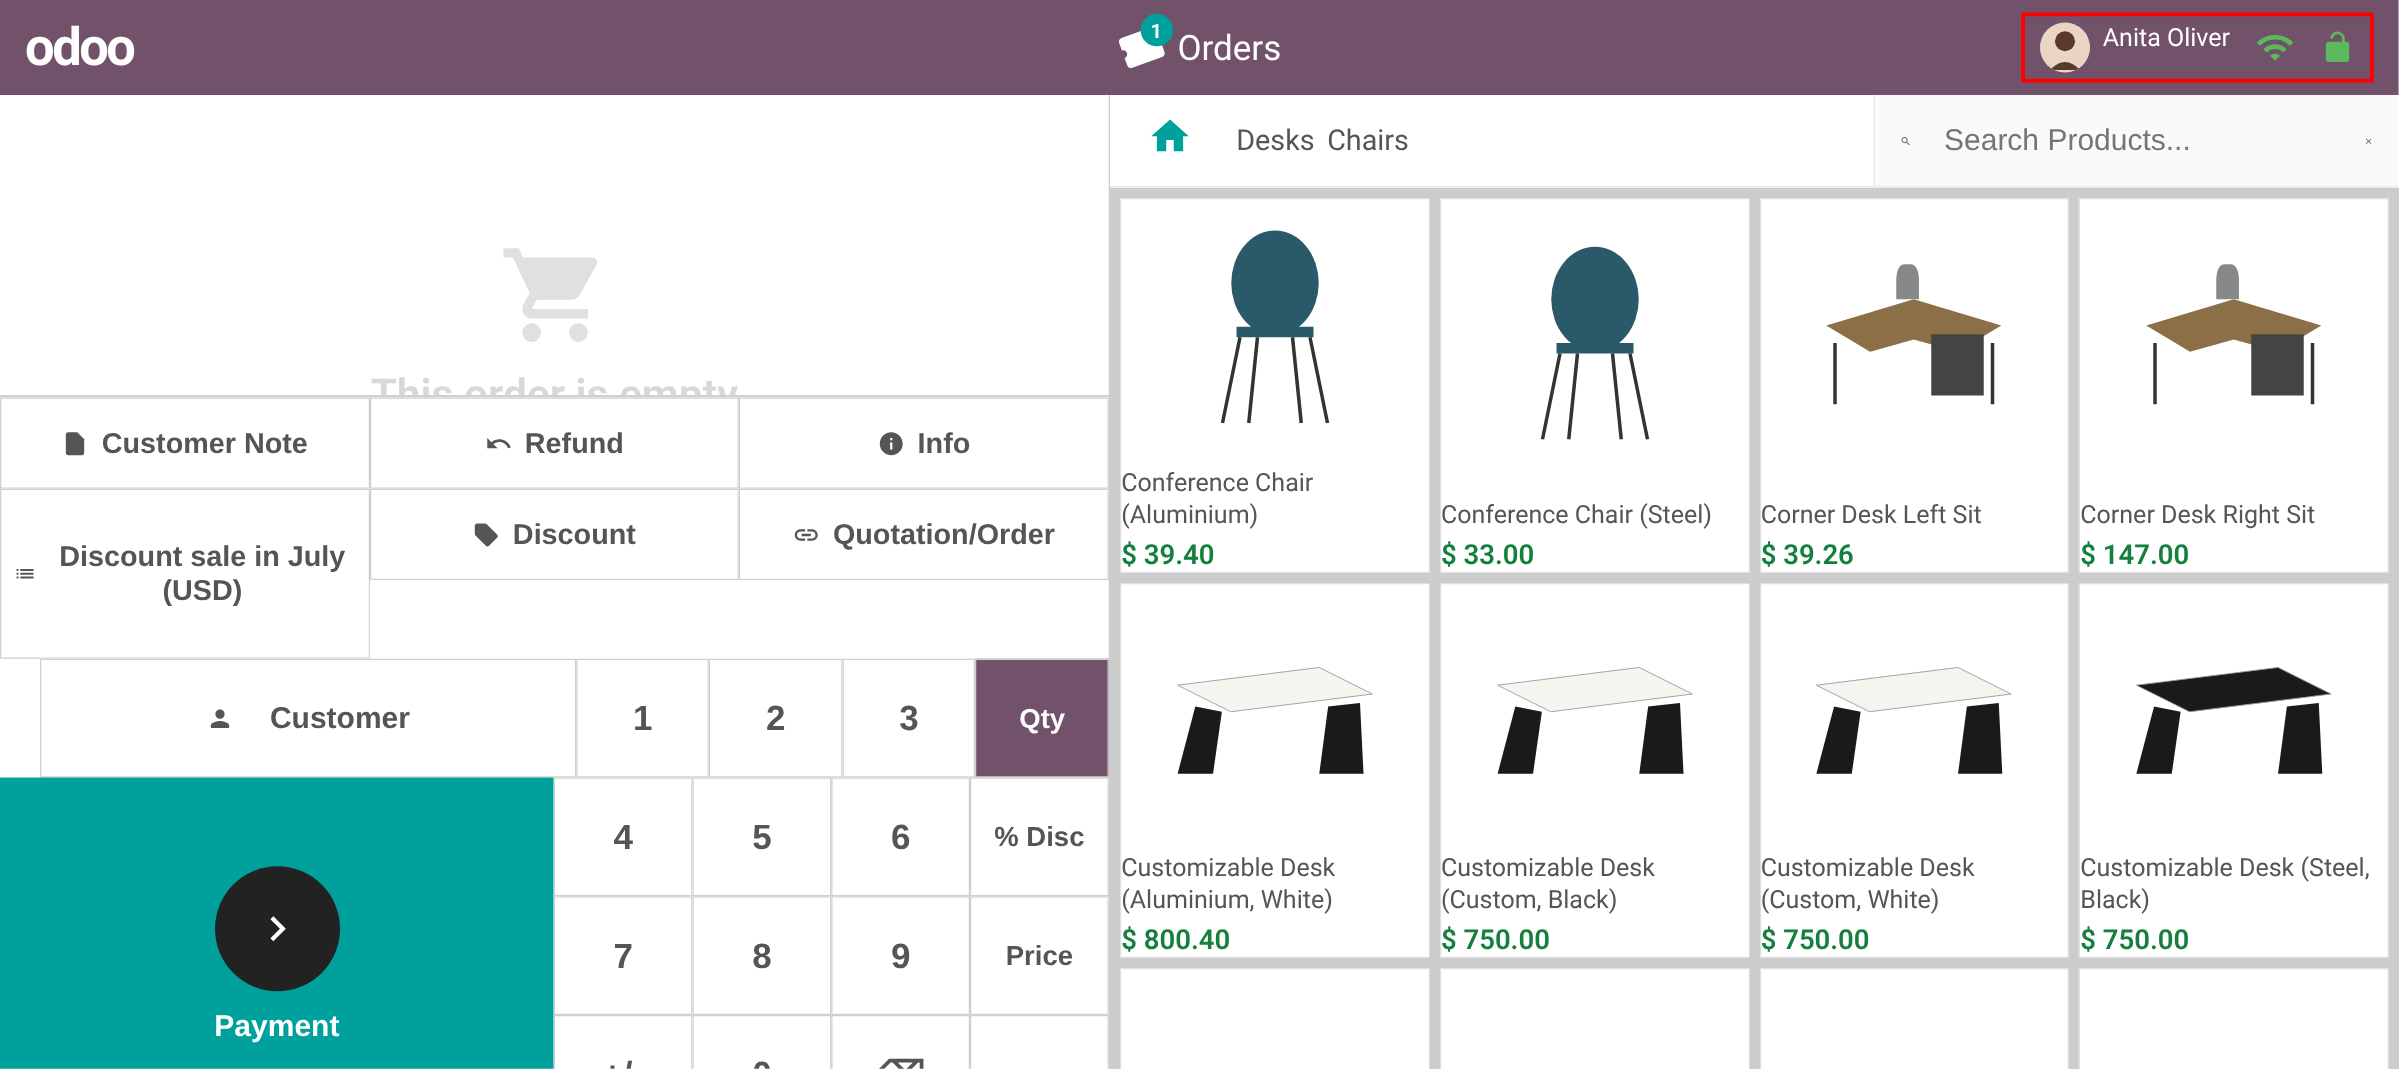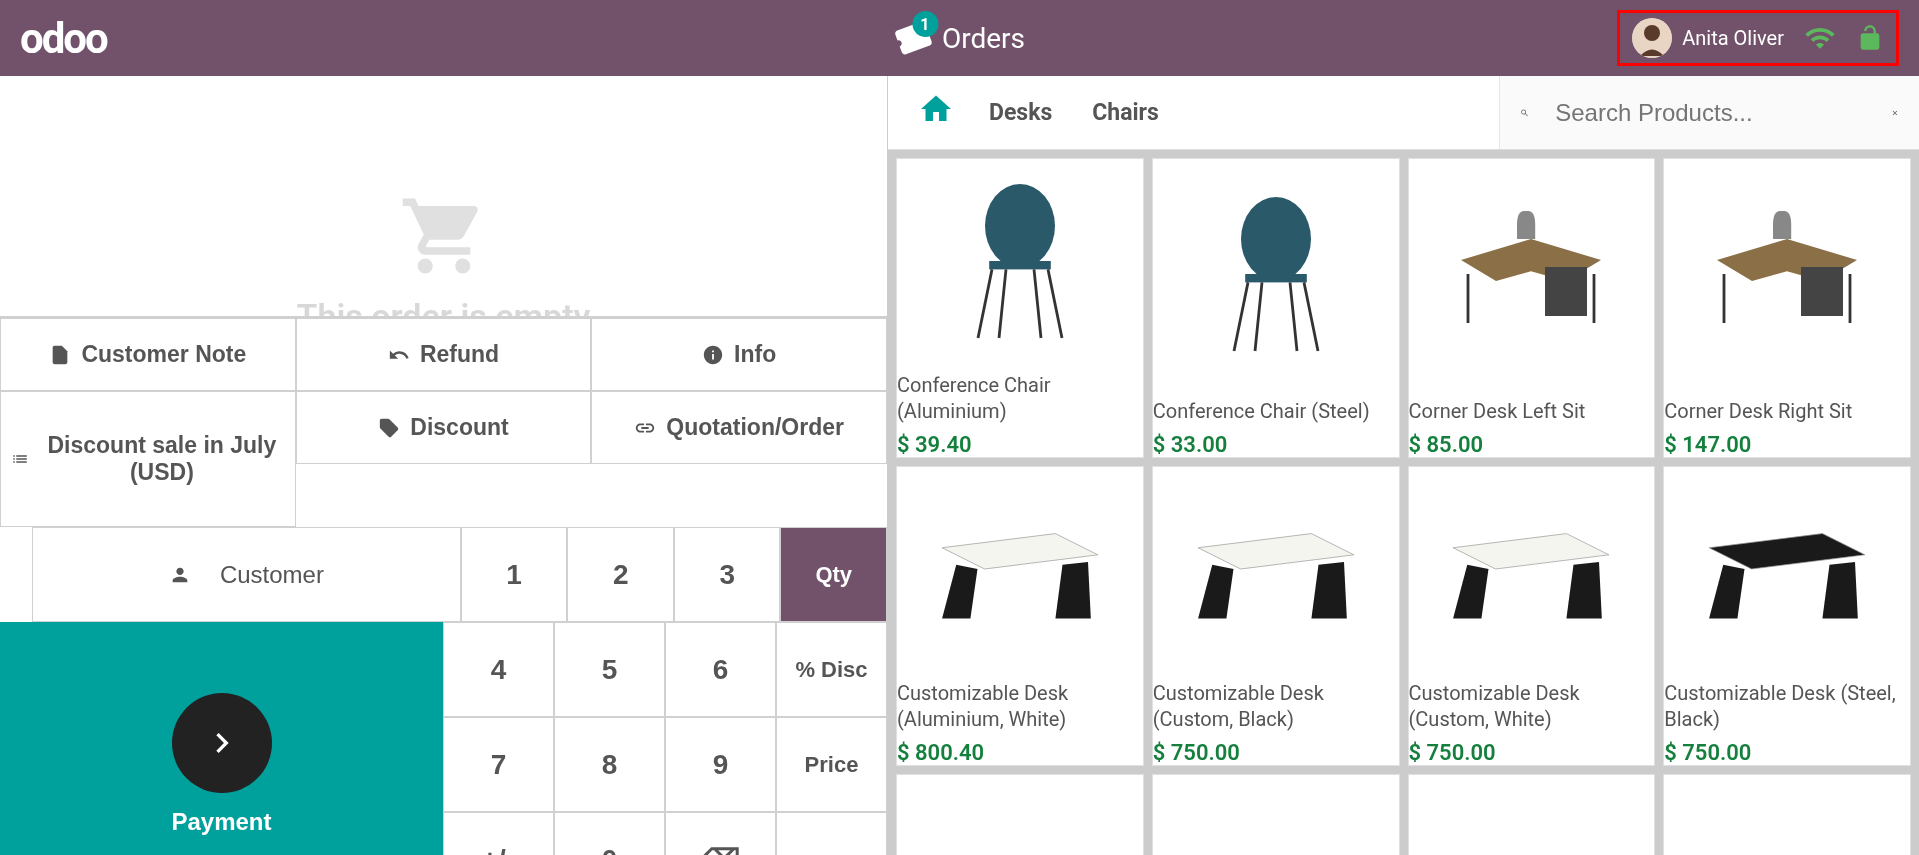--- a/index.html
+++ b/index.html
@@ -62,21 +62,20 @@
       margin-left: auto;
       display: flex;
       align-items: center;
       gap: 20px;
       border: 3px solid #ff0000;
       padding: 5px 12px;
       height: 56px;
     }
     .user-info {
       display: flex;
-      align-items: center;
       gap: 10px;
       color: #fff;
       font-size: 20px;
     }
     .avatar {
       width: 40px;
       height: 40px;
       border-radius: 50%;
       background: #ccc;
       display: flex;
@@ -143,21 +142,21 @@
     }
     .customer-btn {
       width: 445px;
       padding: 25px;
       border: 1px solid #d0d0d0;
       background: #fff;
       display: flex;
       align-items: center;
       gap: 29px;
       font-size: 24px;
-      font-weight: 400;
+      font-weight: 700;
       color: #555;
       cursor: pointer;
       justify-content: center;
       margin-left: 32px;
     }
     .numpad-container {
       display: flex;
     }
     .payment-btn {
       width: 445px;
@@ -215,24 +214,23 @@
       height: 74px;
     }
     .home-btn {
       padding: 0 30px;
       color: #00a09d;
       font-size: 32px;
       cursor: pointer;
     }
     .category-tabs {
       display: flex;
-      gap: 30px;
       flex: 1;
       font-size: 23px;
-      font-weight: 700;
+      font-weight: 400;
       color: #555;
     }
     .category-tab {
       cursor: pointer;
       padding: 10px 5px;
     }
     .search-area {
       display: flex;
       align-items: center;
       padding: 0 20px;
@@ -462,21 +460,21 @@
     <div class="product-img">
             <svg width="170" height="140" viewBox="0 0 120 100">
               <path d="M10 40 L60 25 L110 40 L85 55 L60 48 L35 55 Z" fill="#8b6f47"></path>
               <rect x="70" y="45" width="30" height="35" fill="#444"></rect>
               <path d="M50 15 Q50 5 55 5 L58 5 Q63 5 63 15 L63 25 L50 25 Z" fill="#888"></path>
               <line x1="15" y1="50" x2="15" y2="85" stroke="#333" stroke-width="2"></line>
               <line x1="105" y1="50" x2="105" y2="85" stroke="#333" stroke-width="2"></line>
             </svg>
           </div>
     <div class="product-name">Corner Desk Left Sit</div>
-    <div class="product-price">$ 85.00</div>
+    <div class="product-price">$ 39.26</div>
   </div>
         <div class="product-card">
     <div class="product-img">
             <svg width="170" height="140" viewBox="0 0 120 100">
               <path d="M10 40 L60 25 L110 40 L85 55 L60 48 L35 55 Z" fill="#8b6f47"></path>
               <rect x="70" y="45" width="30" height="35" fill="#444"></rect>
               <path d="M50 15 Q50 5 55 5 L58 5 Q63 5 63 15 L63 25 L50 25 Z" fill="#888"></path>
               <line x1="15" y1="50" x2="15" y2="85" stroke="#333" stroke-width="2"></line>
               <line x1="105" y1="50" x2="105" y2="85" stroke="#333" stroke-width="2"></line>
             </svg>

